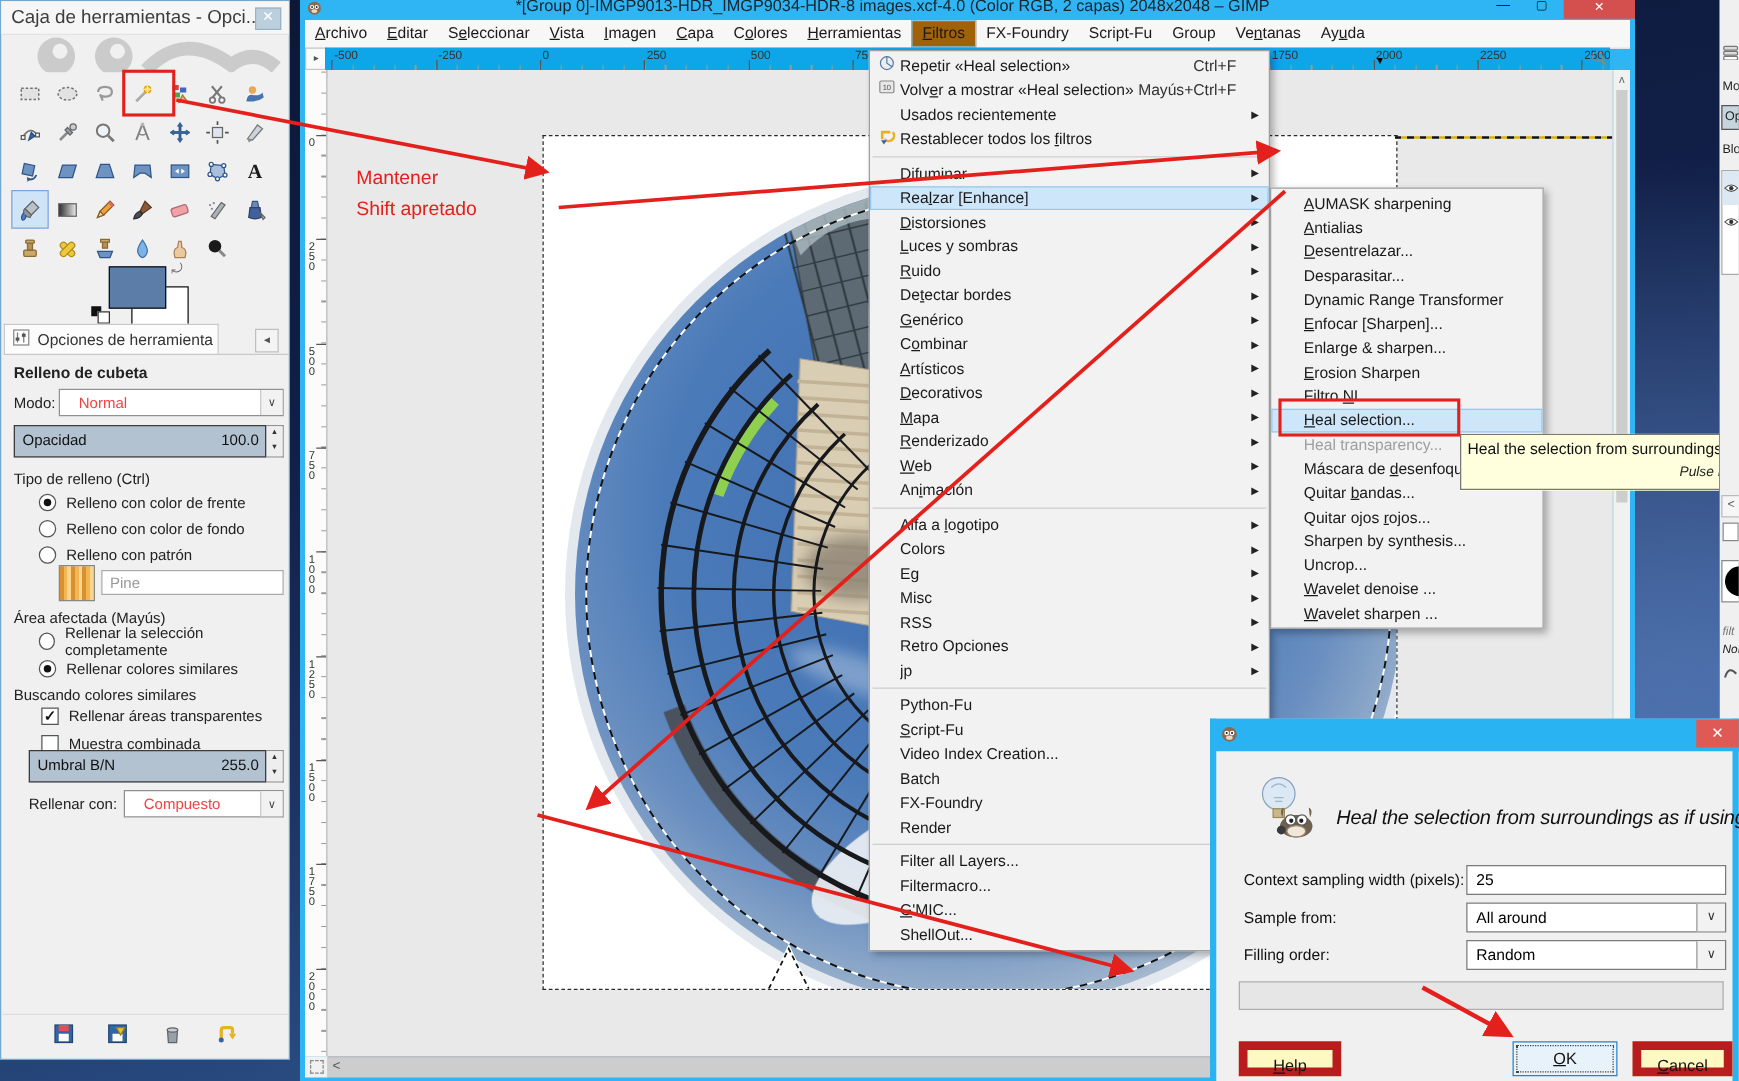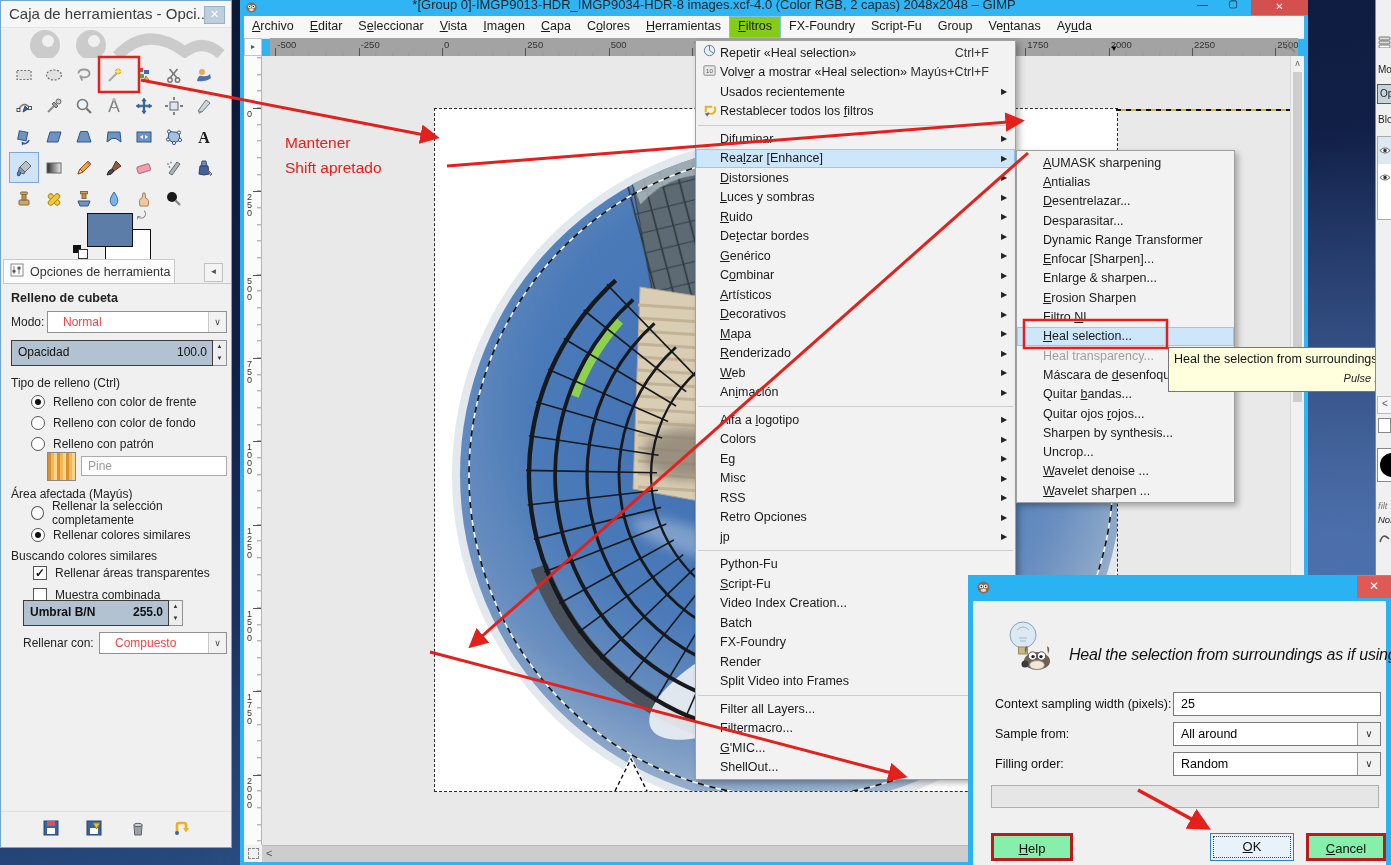--- a/index.html
+++ b/index.html
@@ -64,24 +64,24 @@
   #mw-title{position:absolute;left:0;top:0;width:100%;height:16px;background:#2fb5f3;}
   #mw-title .t{position:absolute;left:0;right:120px;top:-3px;text-align:center;font-size:13px;color:#17242c;white-space:nowrap;overflow:hidden;}
   #mw-icon{position:absolute;left:5px;top:0px;}
   #mw-min{position:absolute;right:100px;top:-2px;color:#111;font-size:11px;}
   #mw-max{position:absolute;right:70px;top:-2px;color:#111;font-size:10px;}
   #mw-close{position:absolute;right:0px;top:0px;width:57px;height:15px;background:#d4504e;color:#fff;
     font-size:10px;text-align:center;line-height:13px;}
   #menubar{position:absolute;left:4px;top:16px;right:4px;height:22px;background:#f7f7f7;
     display:flex;align-items:stretch;border-bottom:1px solid #e4e4e4;}
   .mb-item{padding:0 8px;font-size:12.5px;color:#1a1a1a;line-height:21px;white-space:nowrap;}
-  .mb-item.active{background:#84cc16;border:1px solid #7fc4ee;line-height:19px;box-sizing:border-box;}
+  .mb-item.active{background:#a16207;border:1px solid #7fc4ee;line-height:19px;box-sizing:border-box;}
   #ruler-corner{position:absolute;left:4px;top:38px;width:18px;height:18px;background:#fbfbfb;border:1px solid #c6c6c6;
     box-sizing:border-box;font-size:8px;color:#555;text-align:center;line-height:16px;}
-  #ruler-top{position:absolute;left:30px;top:38px;width:1028px;height:18px;background:#a3a3a3;
+  #ruler-top{position:absolute;left:20px;top:38px;width:1028px;height:18px;background:#0ea5e9;
     border-bottom:6px solid #737373;overflow:hidden;}
   .rt-lab{position:absolute;top:1px;font-size:9.5px;color:#333;}
   .rt-major{position:absolute;bottom:0;width:1px;height:8px;background:#555;}
   .rt-minors{position:absolute;left:0;right:0;bottom:0;height:4px;
     background:repeating-linear-gradient(90deg,#999 0 1px,transparent 1px 16.67px);background-position-x:5.3px;}
   #rt-marker{position:absolute;top:6px;font-size:8px;color:#000;}
   #rt-zoomicon{position:absolute;right:2px;top:1px;}
   #ruler-left{position:absolute;left:4px;top:56px;width:18px;height:789px;background:#fbfbfb;
     border-right:1px solid #b4b4b4;overflow:hidden;box-sizing:border-box;}
   .rl-lab{position:absolute;left:3px;font-size:9px;line-height:8px;color:#333;}
@@ -138,21 +138,21 @@
   #dlg-fields{position:absolute;left:22px;top:112px;right:5px;display:flex;flex-direction:column;gap:6px;}
   .dlg-row{display:flex;align-items:center;height:24px;}
   .dlg-row .lb{width:178px;font-size:12.5px;color:#111;flex:none;}
   .dlg-row .field{flex:1;height:24px;box-sizing:border-box;}
   .dlg-input{border:1px solid #7a7a7a;background:#fff;display:flex;align-items:center;padding-left:7px;font-size:12.5px;}
   .dlg-select{border:1px solid #7a7a7a;background:#fff;display:flex;align-items:center;}
   .dlg-select .val{flex:1;padding-left:7px;font-size:12.5px;}
   .dlg-select .btn{width:22px;align-self:stretch;border-left:1px solid #999;background:#f2f2f2;
     font-size:10px;color:#333;text-align:center;line-height:22px;}
   #dlg-progress{position:absolute;left:18px;top:205px;right:7px;height:23px;background:#e6e6e6;border:1px solid #aeaeae;box-sizing:border-box;}
-  .dlg-btn{position:absolute;top:253px;height:28px;background:#86efac;border:3px solid #b91c1c;
+  .dlg-btn{position:absolute;top:253px;height:28px;background:#fef9c3;border:7px solid #b91c1c;
     box-sizing:border-box;font-size:13px;color:#111;text-align:center;line-height:26px;}
   #btn-help{left:18px;width:82px;}
   #btn-ok{left:237px;width:84px;background:#e7f2fb;border:1px solid #2a82c8;outline:1px dotted #444;outline-offset:-4px;}
   #btn-cancel{left:333px;width:80px;}
   .dlg-btn u{text-decoration:underline;}
 
   
   #rightdock{left:1375px;top:0;width:16px;height:865px;background:#f0f0f0;border-left:1px solid #8a8a8a;
     box-sizing:border-box;z-index:9;overflow:hidden;font-size:10px;color:#222;}
   .rd-frag{position:absolute;left:2px;white-space:nowrap;}
@@ -489,21 +489,21 @@
       <div id="check-group">
           <div class="check-row" style="top: 281px;">
             <span class="checkbox">✓</span>
             <span>Rellenar áreas transparentes</span>
           </div>
           <div class="check-row" style="top: 303px;">
             <span class="checkbox"></span>
             <span>Muestra combinada</span>
           </div>
         </div>
-      <div class="slider" style="left:20px;top:316px;width:160px;font-weight:bold;">
+      <div class="slider" style="left:20px;top:316px;width:204px;">
         <div class="track">
             <span class="lab">Umbral B/N</span>
           <span class="num">255.0</span>
           </div>
         <div class="spin">
           <div>▲</div>
             <div>▼</div>
           </div>
       </div>
       <div class="abs" style="left:20px;top:352px;">Rellenar con:</div>
@@ -903,25 +903,20 @@
       <div class="m-row">
         <span class="m-ico"></span>
         <span class="m-lab">FX-Foundry</span>
         <span class="m-ar"></span>
       </div>
       <div class="m-row">
         <span class="m-ico"></span>
         <span class="m-lab">Render</span>
         <span class="m-ar"></span>
       </div>
-      <div class="m-row">
-        <span class="m-ico"></span>
-        <span class="m-lab">Split Video into Frames</span>
-        <span class="m-ar"></span>
-      </div>
       <div class="m-sep"></div>
       <div class="m-row">
         <span class="m-ico"></span>
         <span class="m-lab">Filter all Layers...</span>
         <span class="m-ar"></span>
       </div>
       <div class="m-row">
         <span class="m-ico"></span>
         <span class="m-lab">Filtermacro...</span>
         <span class="m-ar"></span>

